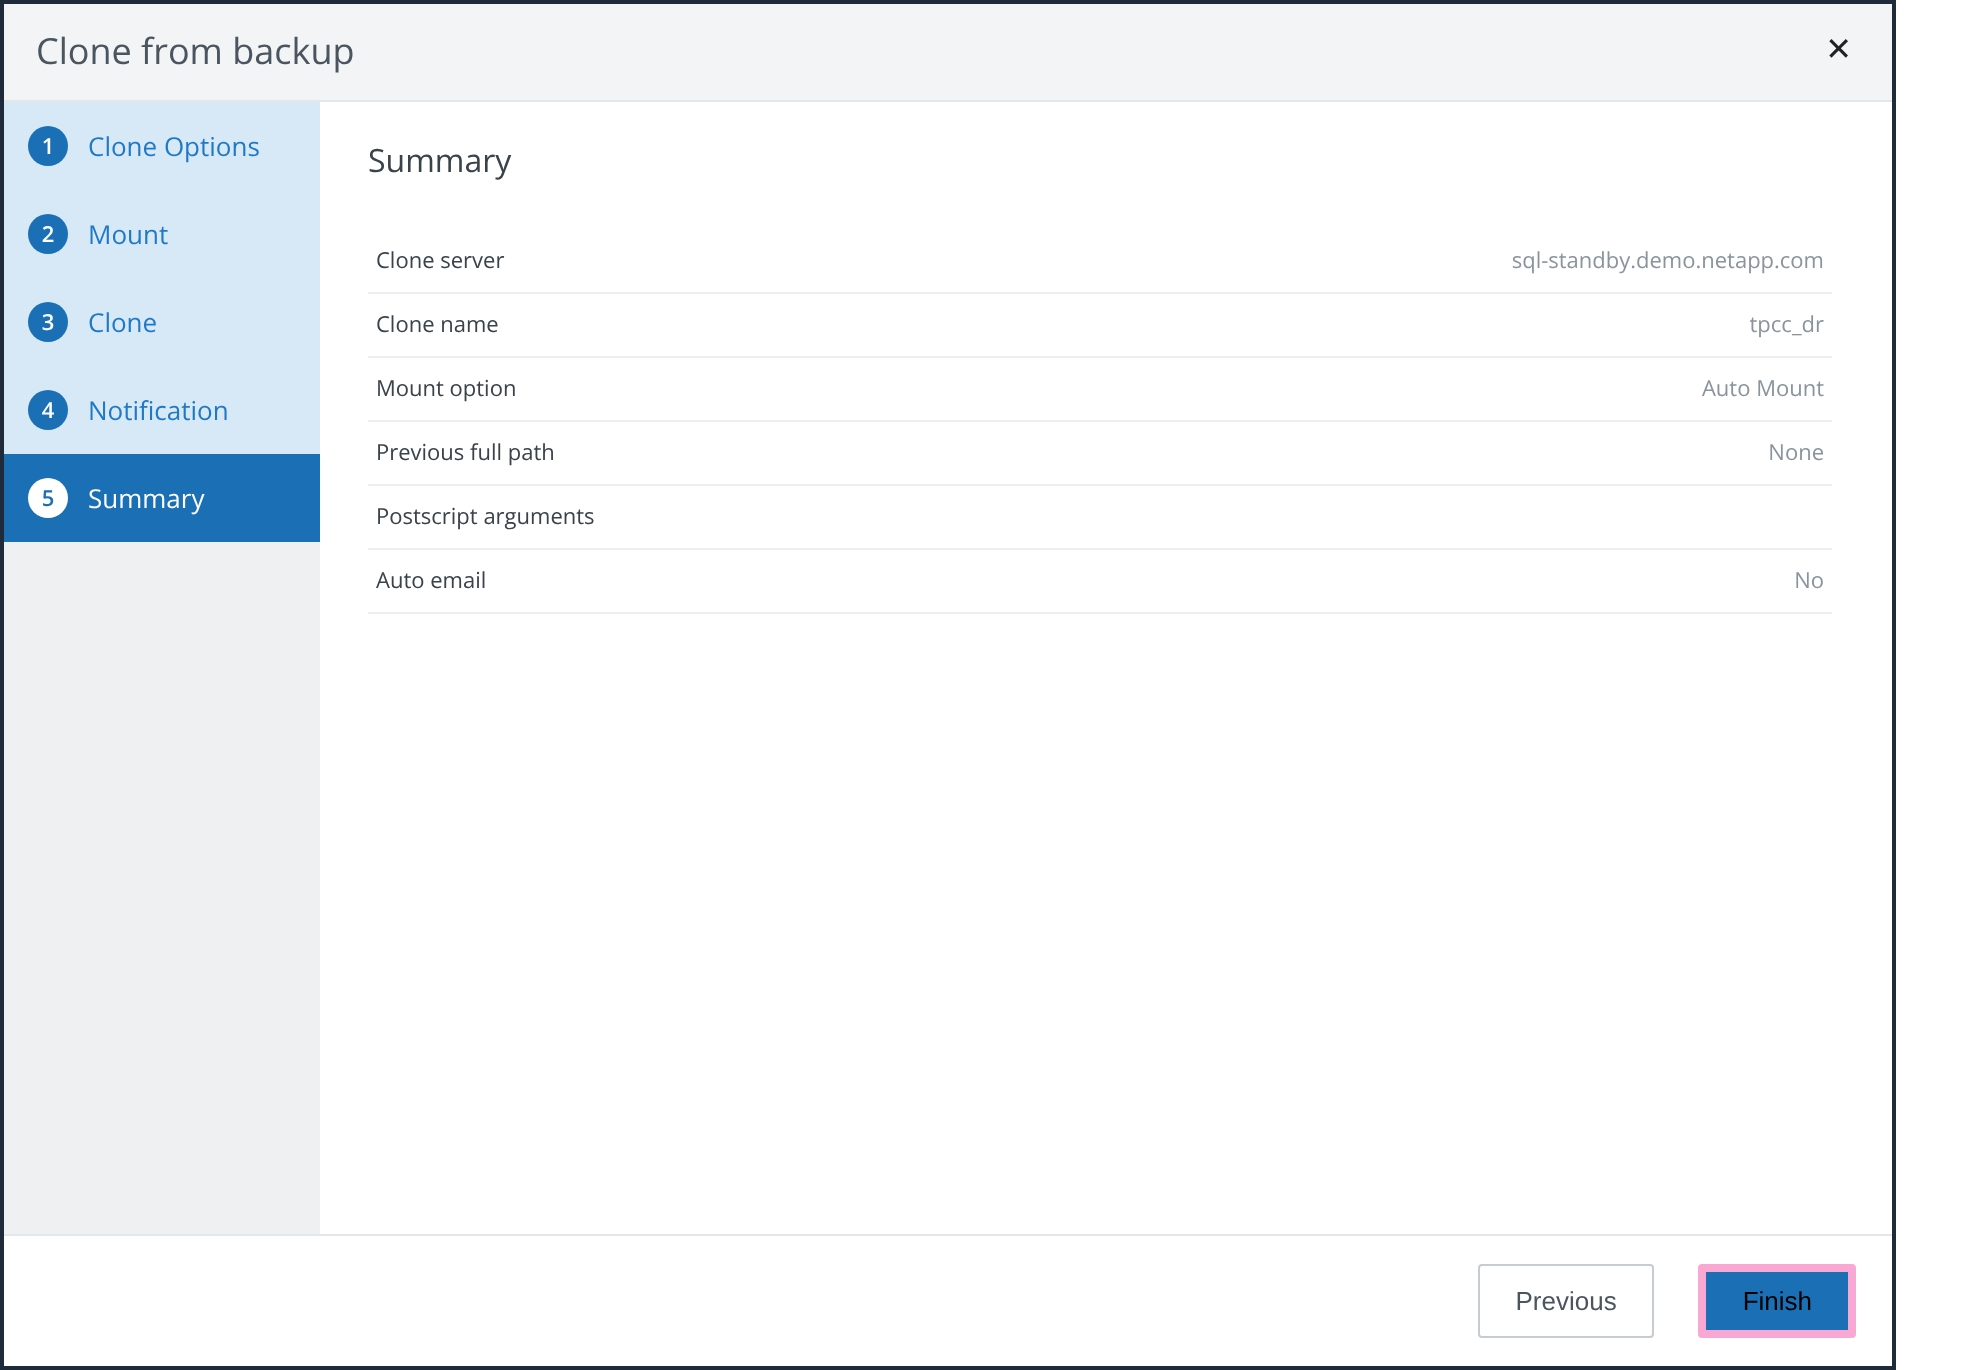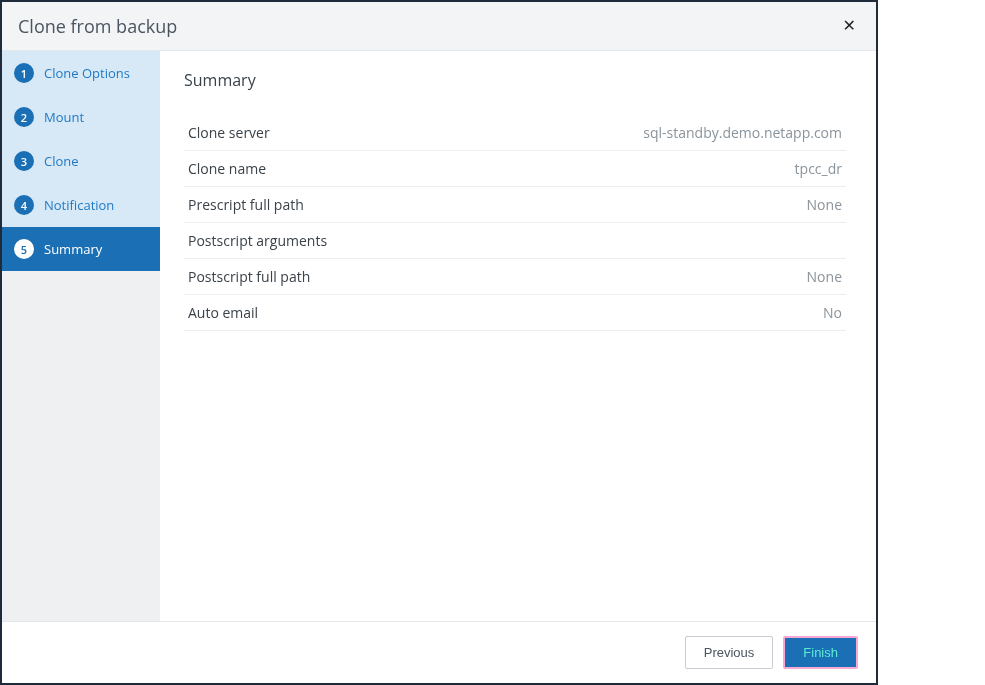--- a/index.html
+++ b/index.html
@@ -4,21 +4,21 @@
 <style>
   * { box-sizing: border-box; margin: 0; padding: 0; }
   body {
     font-family: "Segoe UI", "Open Sans", Arial, sans-serif;
     background: #fff;
     width: 985px;
     height: 685px;
     overflow: hidden;
   }
   .dialog {
-    width: 878px;
+    width: 948px;
     height: 685px;
     border: 2px solid #1f2a3a;
     background: #fff;
     display: flex;
     flex-direction: column;
   }
   .dialog-header {
     background: #f2f4f6;
     border-bottom: 1px solid #e3e7ea;
     padding: 12px 16px;
@@ -99,56 +99,56 @@
   }
   .summary-table {
     width: 100%;
     border-collapse: collapse;
   }
   .summary-table tr {
     border-bottom: 1px solid #eceff1;
   }
   .summary-table td {
     padding: 8px 4px;
-    font-size: 14px;
+    font-size: 11px;
     vertical-align: middle;
     margin-top: 44px;
   }
   .summary-table td.label {
     width: 270px;
     color: #3a424a;
   }
   .summary-table td.value {
     color: #8a949c;
     text-align: right;
   }
   .dialog-footer {
     border-top: 1px solid #e3e7ea;
     padding: 14px 18px;
     display: flex;
     justify-content: flex-end;
-    gap: 10px;
+    gap: 22px;
     background: #fff;
   }
   .btn {
     font-size: 13px;
     padding: 8px 18px;
     border-radius: 2px;
     cursor: pointer;
     line-height: 1;
   }
   .btn-secondary {
     background: #fff;
     color: #4a5560;
     border: 1px solid #c6ccd1;
   }
   .btn-primary {
     background: #1a6fb5;
-    color: #5eead4;
-    border: 2px solid #f9a8d4;
+    color: #000000;
+    border: 4px solid #f9a8d4;
   }
 </style>
 </head>
 <body>
 
 <div class="dialog">
 
   <div class="dialog-header">
     <div class="dialog-title">Clone from backup</div>
     <button class="close-btn">✕</button>
@@ -185,30 +185,30 @@
         <tbody>
           <tr>
             <td class="label">Clone server</td>
             <td class="value">sql-standby.demo.netapp.com</td>
           </tr>
           <tr>
             <td class="label">Clone name</td>
             <td class="value">tpcc_dr</td>
           </tr>
           <tr>
-            <td class="label">Prescript full path</td>
+            <td class="label">Mount option</td>
+            <td class="value">Auto Mount</td>
+          </tr>
+          <tr>
+            <td class="label">Previous full path</td>
             <td class="value">None</td>
           </tr>
           <tr>
             <td class="label">Postscript arguments</td>
             <td class="value"></td>
-          </tr>
-          <tr>
-            <td class="label">Postscript full path</td>
-            <td class="value">None</td>
           </tr>
           <tr>
             <td class="label">Auto email</td>
             <td class="value">No</td>
           </tr>
         </tbody>
       </table>
     </div>
 
   </div>

